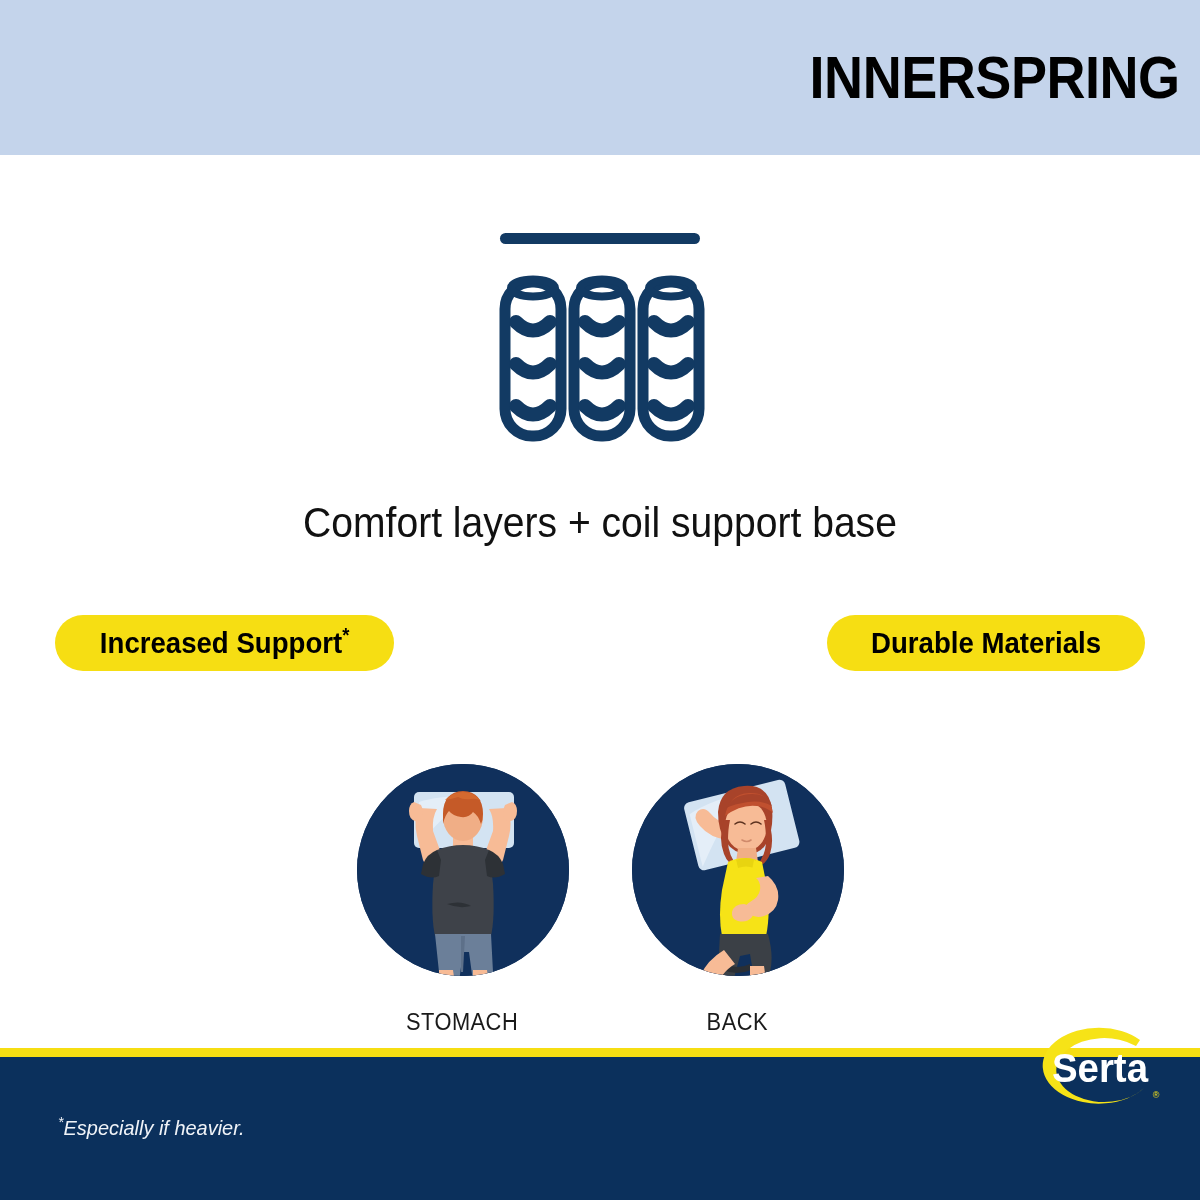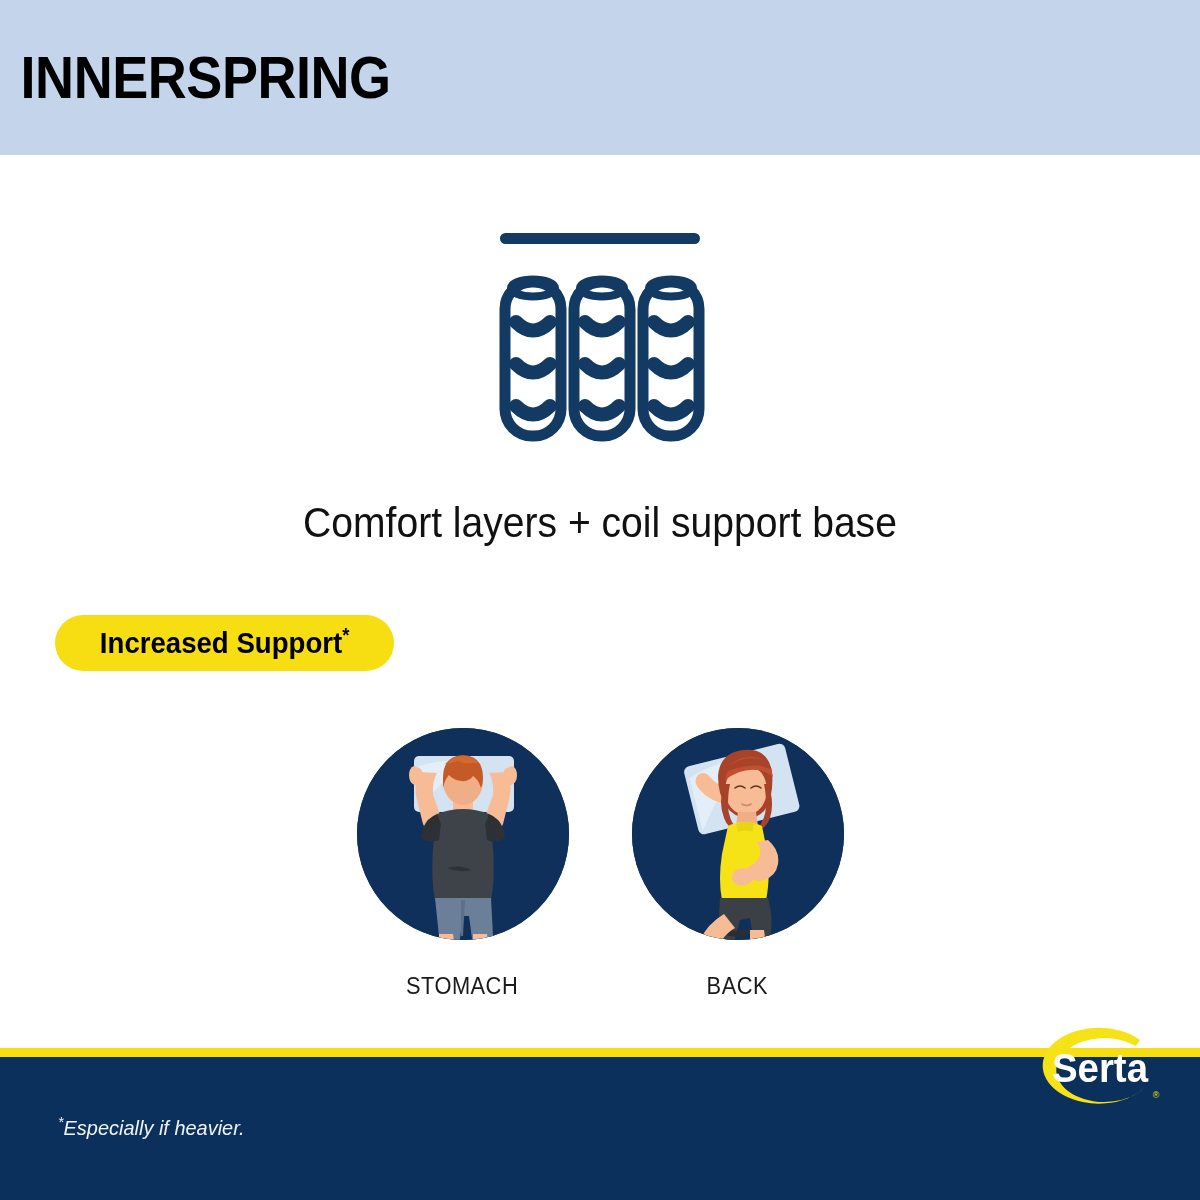--- a/index.html
+++ b/index.html
@@ -23,21 +23,21 @@
   
   .header {
     position: absolute;
     left: 0;
     top: 0;
     width: 1200px;
     height: 155px;
     background: #c4d4eb;
     display: flex;
     align-items: center;
-    justify-content: flex-start;
+    justify-content: flex-end;
   }
   .header-title {
     font-family: "Liberation Sans", sans-serif;
     font-weight: 700;
     font-size: 60px;
     letter-spacing: -0.5px;
     color: #000000;
     transform: scaleX(0.90);
     transform-origin: center;
     white-space: nowrap;
@@ -102,21 +102,21 @@
   .pill-star {
     font-size: 20px;
     vertical-align: super;
     line-height: 0;
   }
 
   
   .positions {
     position: absolute;
     left: 0;
-    top: 728px;
+    top: 764px;
     width: 1200px;
     display: flex;
     justify-content: center;
     gap: 40px;
   }
   .position {
     width: 235px;
     display: flex;
     flex-direction: column;
     align-items: center;
@@ -223,20 +223,23 @@
       </g>
     </svg>
   </div>
 
   <div class="subhead">Comfort layers + coil support base</div>
 
   <div class="pill-row">
     <div class="pill">
       <span class="pill-label"><span>Increased Support</span><span class="pill-star">*</span></span>
     </div>
+    <div class="pill">
+      <span class="pill-label">Durable Materials</span>
+    </div>
   </div>
 
   <div class="positions">
 
     <div class="position">
       <div class="position-circle">
         <svg viewBox="0 0 212 212" width="212" height="212" aria-hidden="true">
           <rect width="212" height="212" fill="#10305c"></rect>
 
           <g>

